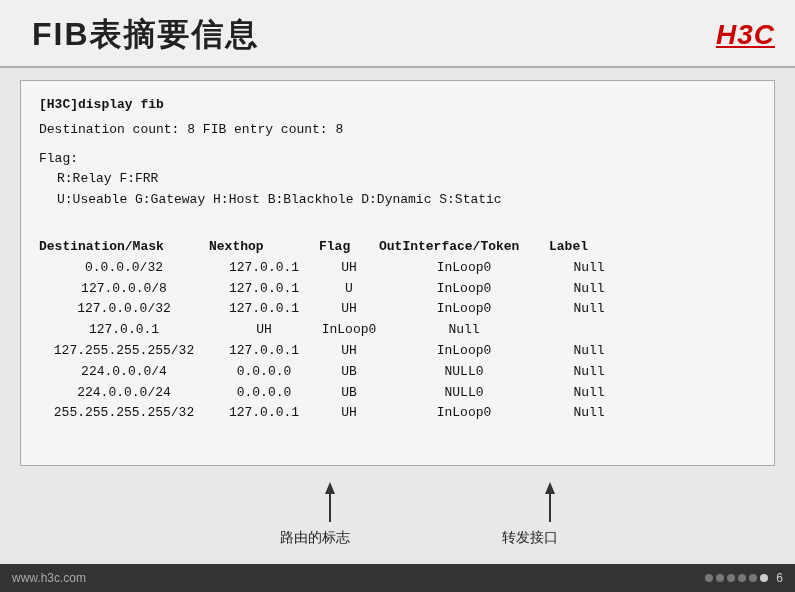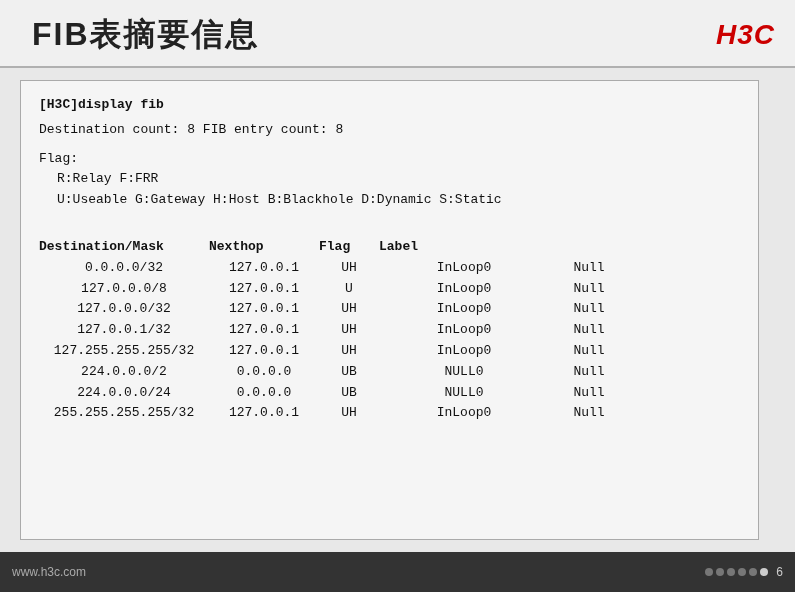--- a/index.html
+++ b/index.html
@@ -33,26 +33,27 @@
       font-weight: bold;
       color: #222;
       letter-spacing: 2px;
     }
     .logo {
       font-size: 28px;
       font-weight: bold;
       color: #cc0000;
       letter-spacing: 1px;
       font-style: italic;
+      text-decoration: underline;
     }
     .content {
       flex: 1;
       padding: 12px 20px;
       display: flex;
-      flex-direction: row;
+      flex-direction: column;
       gap: 16px;
     }
     .terminal-box {
       background: #f5f5f5;
       border: 1px solid #aaa;
       padding: 14px 18px;
       font-family: 'Courier New', Courier, monospace;
       font-size: 13px;
       color: #111;
       line-height: 1.6;
@@ -75,21 +76,21 @@
       grid-template-columns: 170px 110px 60px 170px 80px;
       margin-top: 6px;
     }
     .table-row {
       display: grid;
       grid-template-columns: 170px 110px 60px 170px 80px;
       text-align: center;
     }
     .footer {
       background: #333;
-      height: 40px;
+      height: 28px;
       display: flex;
       align-items: center;
       justify-content: space-between;
       padding: 0 12px;
     }
     .footer-url {
       color: #aaa;
       font-size: 12px;
     }
     .footer-dots {
@@ -136,20 +137,21 @@
         <div>Flag:</div>
         <div style="padding-left:18px">R:Relay    F:FRR</div>
         <div style="padding-left:18px">U:Useable  G:Gateway  H:Host  B:Blackhole  D:Dynamic  S:Static</div>
       </div>
       <div style="height:6px"></div>
 
       <div class="table-header">
         <span>Destination/Mask</span>
         <span>Nexthop</span>
         <span>Flag</span>
+        <span>OutInterface/Token</span>
         <span>Label</span>
       </div>
 
       <div class="table-row">
         <span>0.0.0.0/32</span>
         <span>127.0.0.1</span>
         <span>UH</span>
         <span>InLoop0</span>
         <span>Null</span>
       </div>
@@ -161,35 +163,34 @@
         <span>Null</span>
       </div>
       <div class="table-row">
         <span>127.0.0.0/32</span>
         <span>127.0.0.1</span>
         <span>UH</span>
         <span>InLoop0</span>
         <span>Null</span>
       </div>
       <div class="table-row">
-        <span>127.0.0.1/32</span>
         <span>127.0.0.1</span>
         <span>UH</span>
         <span>InLoop0</span>
         <span>Null</span>
       </div>
       <div class="table-row">
         <span>127.255.255.255/32</span>
         <span>127.0.0.1</span>
         <span>UH</span>
         <span>InLoop0</span>
         <span>Null</span>
       </div>
       <div class="table-row">
-        <span>224.0.0.0/2</span>
+        <span>224.0.0.0/4</span>
         <span>0.0.0.0</span>
         <span>UB</span>
         <span>NULL0</span>
         <span>Null</span>
       </div>
       <div class="table-row">
         <span>224.0.0.0/24</span>
         <span>0.0.0.0</span>
         <span>UB</span>
         <span>NULL0</span>

